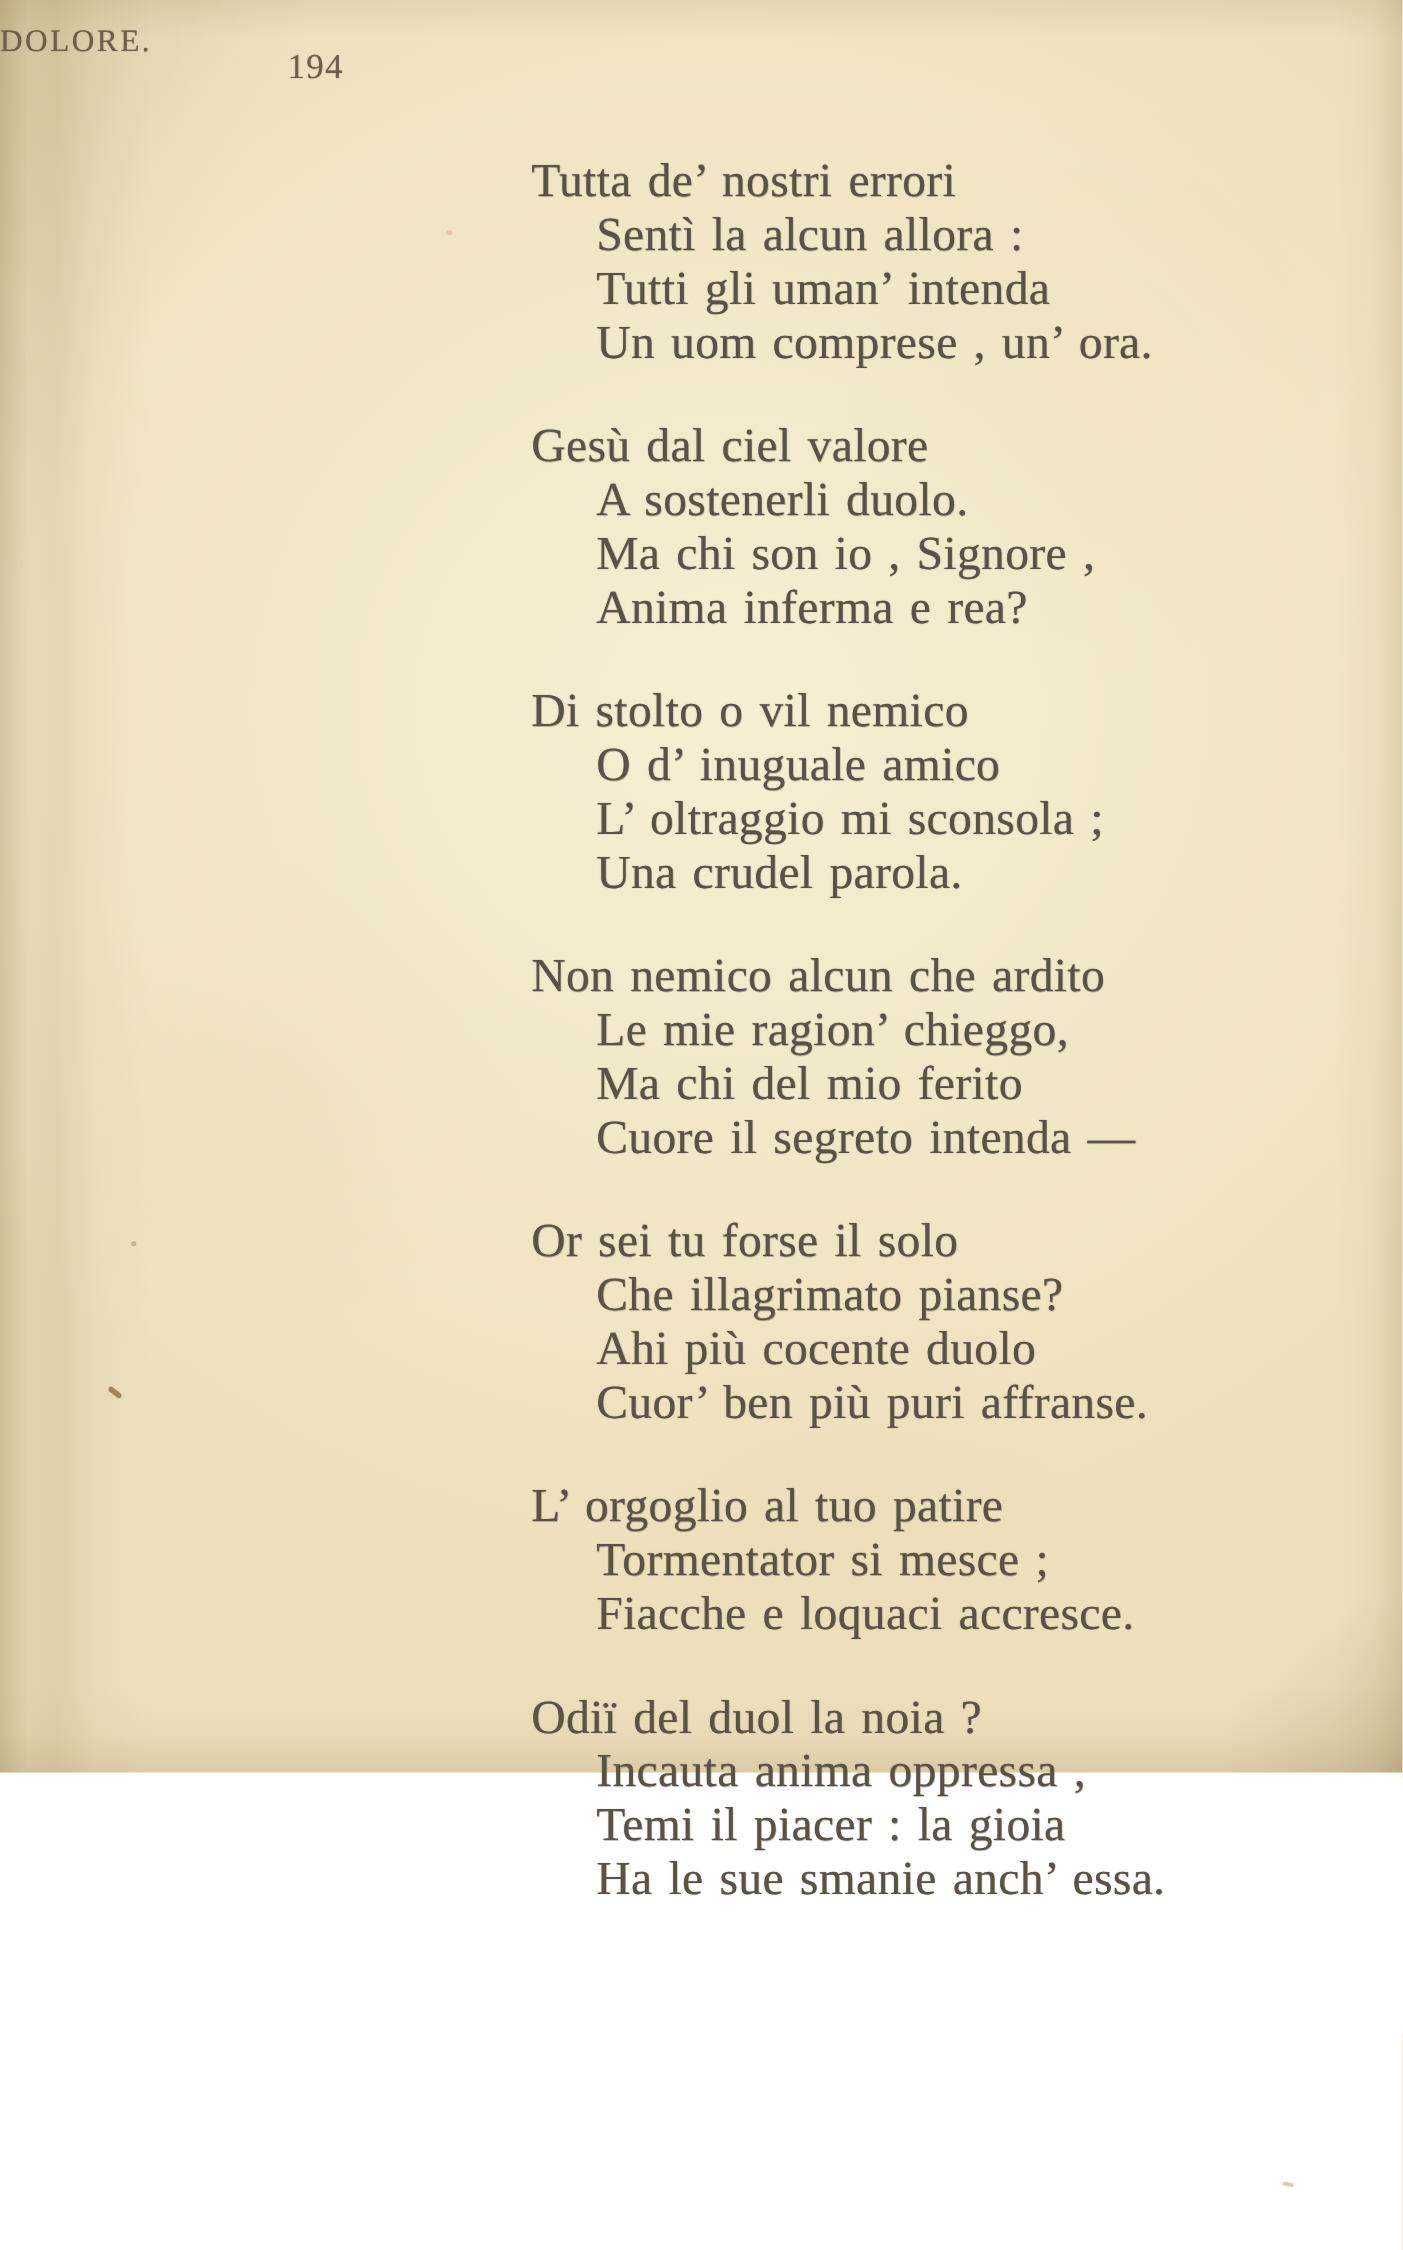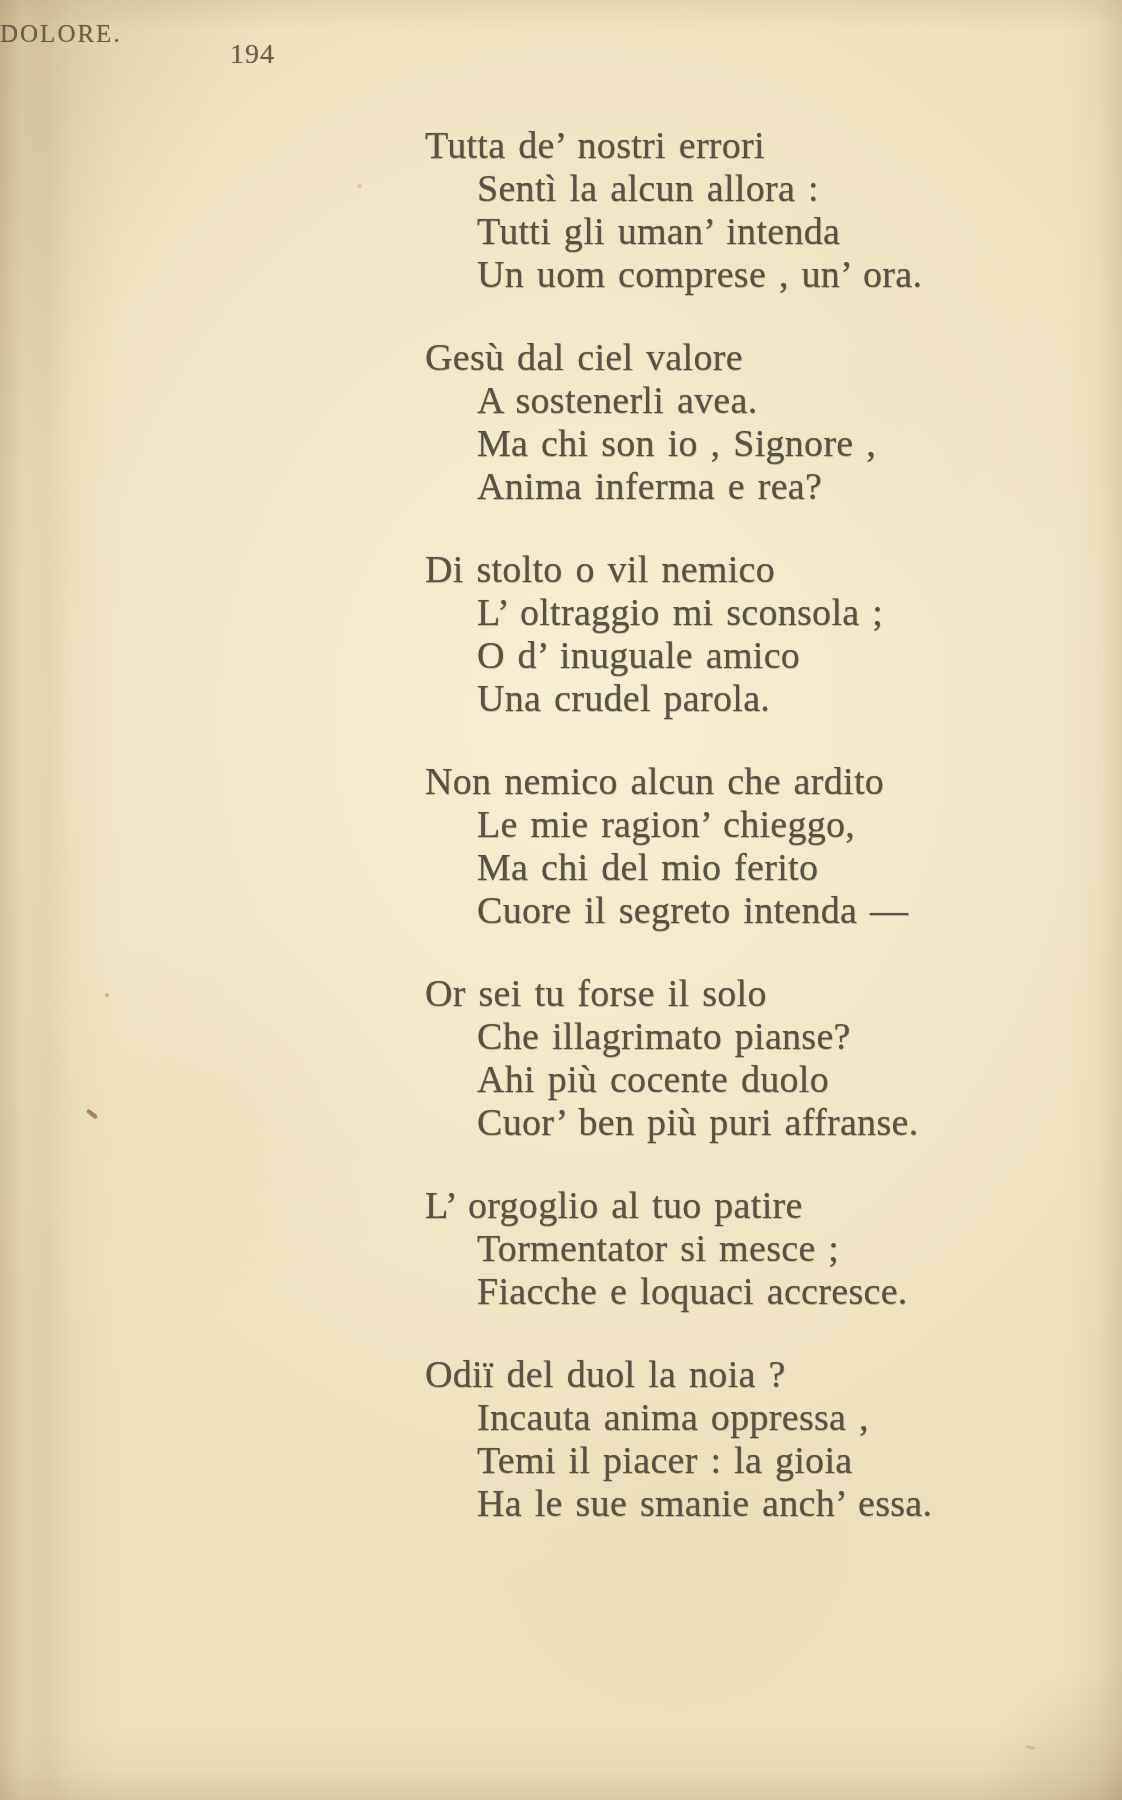--- a/index.html
+++ b/index.html
@@ -8,21 +8,21 @@
     width: 1122px;
     height: 1800px;
     overflow: hidden;
     font-family: "Liberation Serif", "DejaVu Serif", serif;
   }
 
   
   .page {
     position: relative;
     width: 1122px;
-    height: 1800px;
+    height: 1418px;
     background-color: #ede0bd;
     background-image:
       
       radial-gradient(ellipse 95% 70% at 52% 40%, rgba(255,250,232,0.55), rgba(255,250,232,0) 70%),
       
       linear-gradient(to right, rgba(140,112,66,0.30) 0px, rgba(150,122,74,0.12) 22px, rgba(150,122,74,0.16) 45px, rgba(150,122,74,0.05) 75px, rgba(150,122,74,0) 120px),
       
       linear-gradient(118deg, rgba(130,106,64,0.16) 0%, rgba(130,106,64,0) 14%),
       
       linear-gradient(to left, rgba(138,112,66,0.20) 0px, rgba(138,112,66,0.06) 22px, rgba(138,112,66,0) 55px),
@@ -130,29 +130,29 @@
 
     <div class="stanza">
       <div class="line">Tutta de’ nostri errori</div>
       <div class="line indent">Sentì la alcun allora :</div>
       <div class="line indent">Tutti gli uman’ intenda</div>
       <div class="line indent">Un uom comprese , un’ ora.</div>
     </div>
 
     <div class="stanza">
       <div class="line">Gesù dal ciel valore</div>
-      <div class="line indent">A sostenerli avea.</div>
+      <div class="line indent">A sostenerli duolo.</div>
       <div class="line indent">Ma chi son io , Signore ,</div>
       <div class="line indent">Anima inferma e rea?</div>
     </div>
 
     <div class="stanza">
       <div class="line">Di stolto o vil nemico</div>
+      <div class="line indent">O d’ inuguale amico</div>
       <div class="line indent">L’ oltraggio mi sconsola ;</div>
-      <div class="line indent">O d’ inuguale amico</div>
       <div class="line indent">Una crudel parola.</div>
     </div>
 
     <div class="stanza">
       <div class="line">Non nemico alcun che ardito</div>
       <div class="line indent">Le mie ragion’ chieggo,</div>
       <div class="line indent">Ma chi del mio ferito</div>
       <div class="line indent">Cuore il segreto intenda —</div>
     </div>
 

